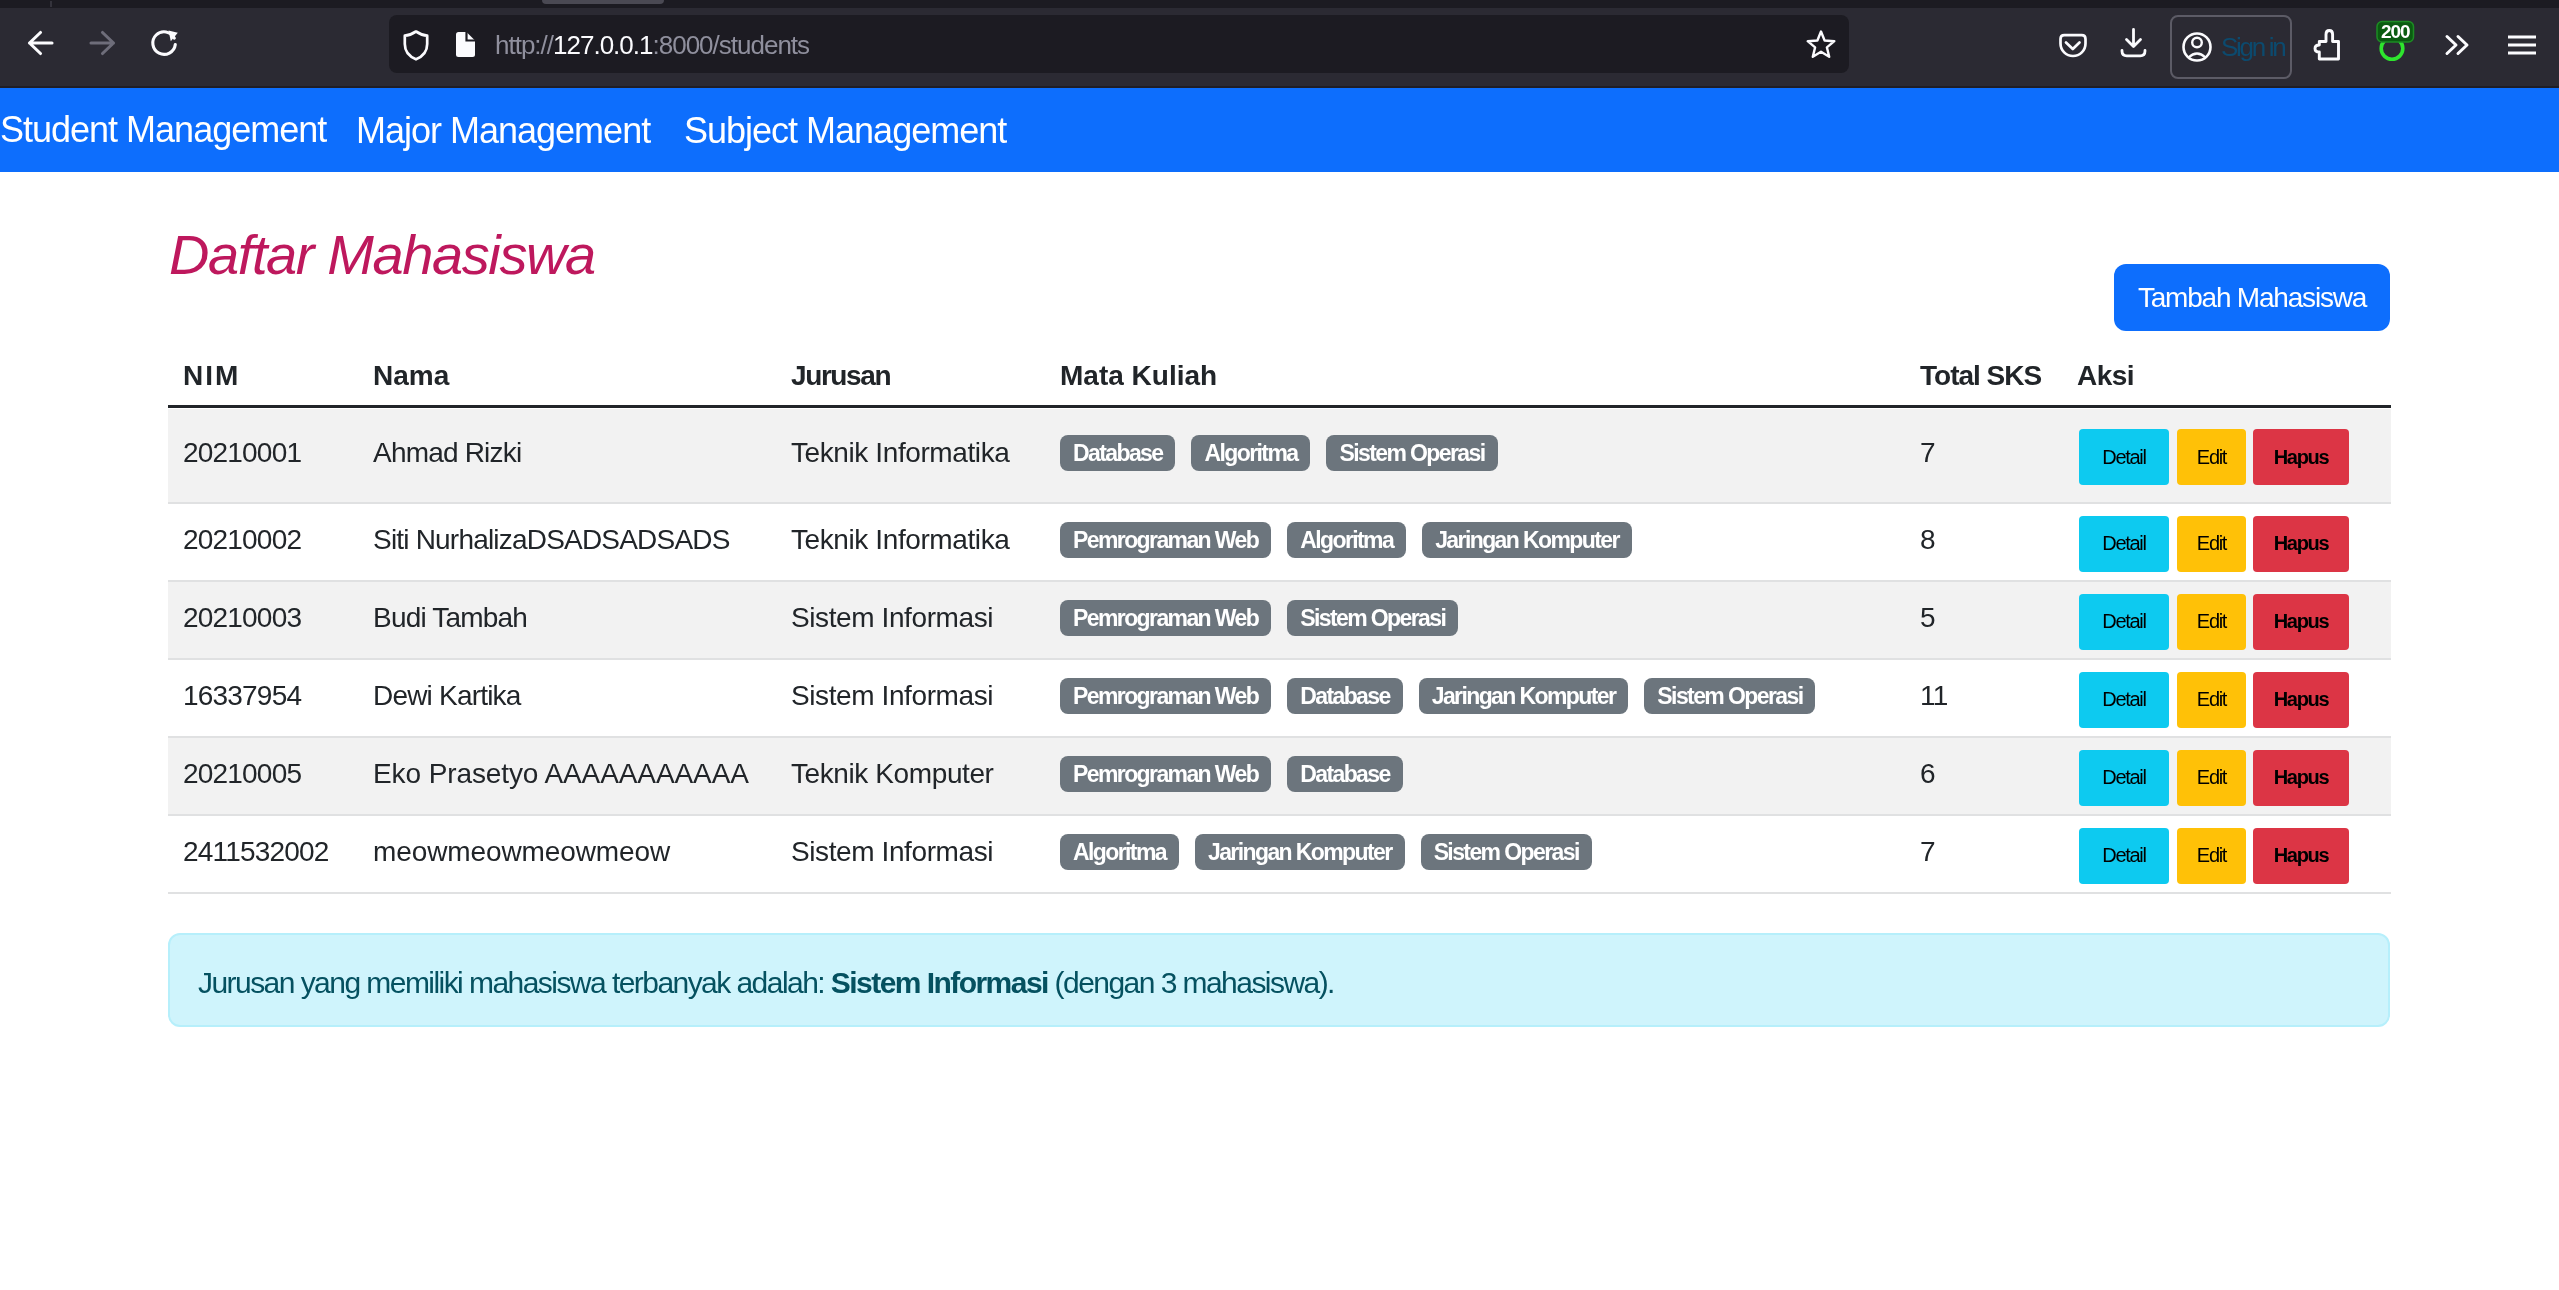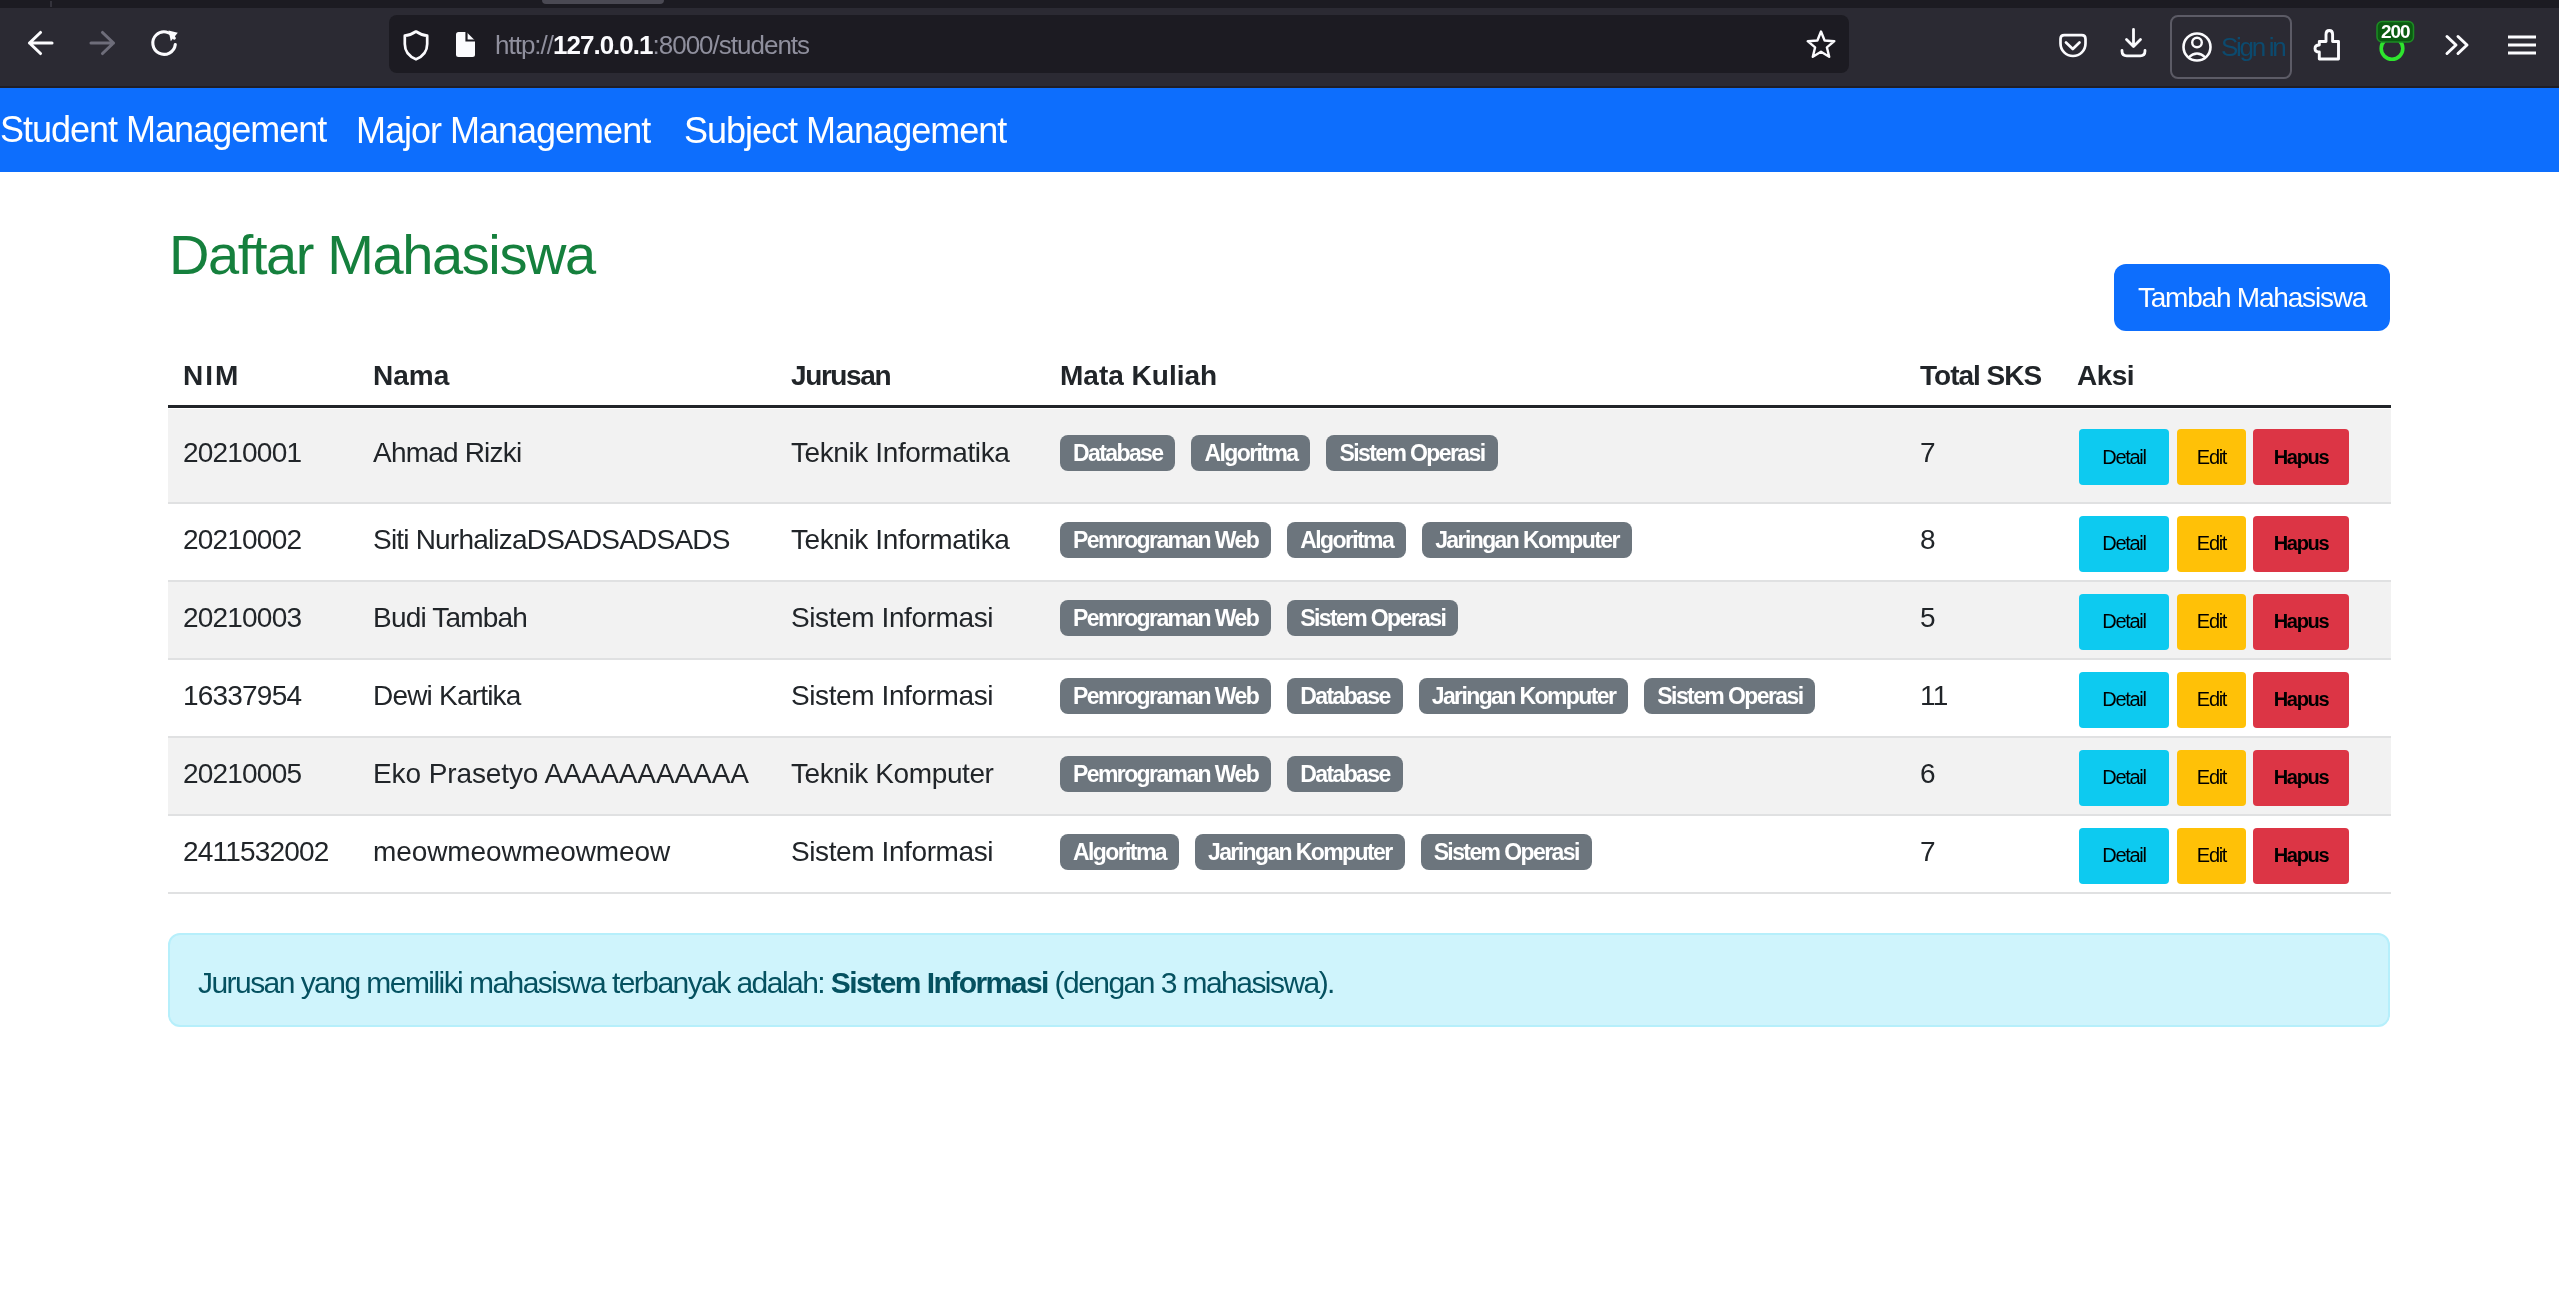--- a/index.html
+++ b/index.html
@@ -7,33 +7,33 @@
   font-family:"Liberation Sans", sans-serif; }
 #page { position:relative; width:2559px; height:1290px; }
 
 
 #strip { position:absolute; left:0; top:0; width:2559px; height:8px; background:#1c1b22; }
 #tab { position:absolute; left:542px; top:0; width:122px; height:4px; background:#4a4953; border-radius:0 0 6px 6px; }
 #tabsep { position:absolute; left:50px; top:1px; width:2px; height:6px; background:#34333c; }
 #toolbar { position:absolute; left:0; top:8px; width:2559px; height:80px; background:#2b2a33; border-bottom:2px solid #1f1e26; box-sizing:border-box; }
 #urlbar { position:absolute; left:389px; top:15px; width:1460px; height:58px; background:#1c1b22; border-radius:8px; }
 #urltext { position:absolute; left:495px; top:32.4px; font-size:26px; line-height:1; color:#8f8f9d; letter-spacing:-1.0px; white-space:pre; }
-#urltext b { color:#fbfbfe; font-weight:700; }
+#urltext b { color:#fbfbfe; font-weight:400; }
 #signin { position:absolute; left:2170px; top:15px; width:122px; height:64px; border:2px solid #5c5b66; border-radius:8px; }
 #signintext { position:absolute; left:2221px; top:34.4px; font-size:26px; line-height:1; color:#0c4a6e; letter-spacing:-2.3px; }
 
 
 #navbar { position:absolute; left:0; top:88px; width:2559px; height:84px; background:#0d6efd; }
 .navtext { position:absolute; line-height:1; color:#fff; letter-spacing:-1.0px; white-space:pre; }
 #brand { left:0px; top:112.1px; font-size:36px; }
 #nav1 { left:356px; top:113px; font-size:36px; }
 #nav2 { left:684px; top:113px; font-size:36px; }
 
 
-#h2 { position:absolute; left:169px; top:226.5px; font-size:56px; line-height:1; color:#15803d; letter-spacing:-1.4px; white-space:pre; }
+#h2 { position:absolute; left:169px; top:226.5px; font-size:56px; line-height:1; color:#be185d; letter-spacing:-1.4px; white-space:pre;font-style:italic; }
 #addbtn { position:absolute; left:2114px; top:224px; width:276px; height:67px; background:#0d6efd; border-radius:12px;
   color:#fff; font-size:28px; letter-spacing:-1.2px; display:flex; align-items:center; justify-content:center;margin-top:40px; }
 
 #tablewrap { position:absolute; left:168px; top:345px; width:2223px; }
 table { border-collapse:separate; border-spacing:0; table-layout:fixed; width:2223px; color:#212529; }
 col.c1{width:190px} col.c2{width:418px} col.c3{width:269px} col.c4{width:860px} col.c5{width:157px} col.c6{width:329px}
 th { height:62.9px; text-align:left; vertical-align:middle; padding:3px 0 0 15px; font-size:28px; font-weight:700;
   border-bottom:3.2px solid #212529; }
 .th1{letter-spacing:2px} .th2{letter-spacing:0} .th3{letter-spacing:-1.4px} .th4{letter-spacing:0} .th5{letter-spacing:-1px} .th6{letter-spacing:-0.5px}
 td { height:78px; vertical-align:middle; padding:0 0 4px 15px; font-size:28px; letter-spacing:-0.8px;

